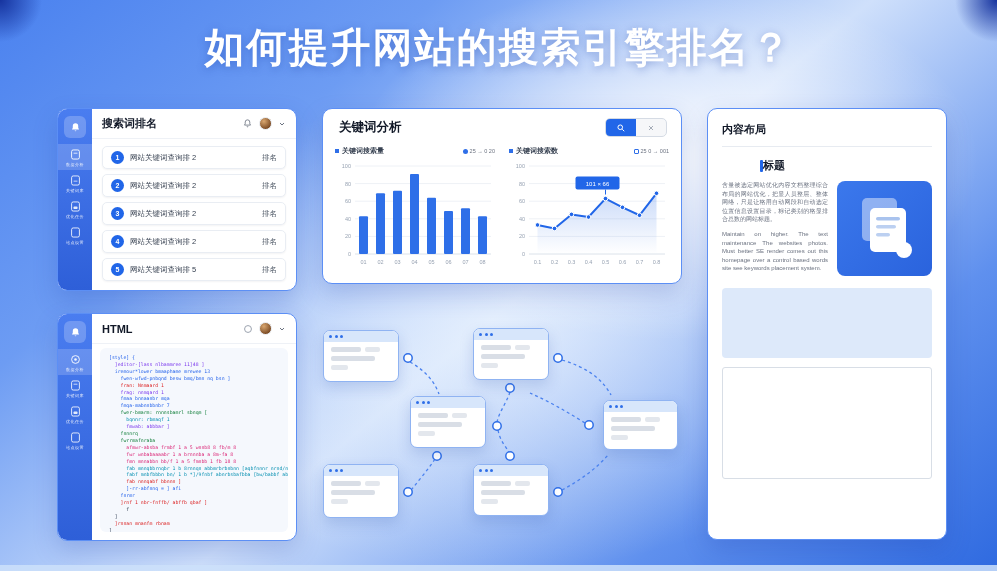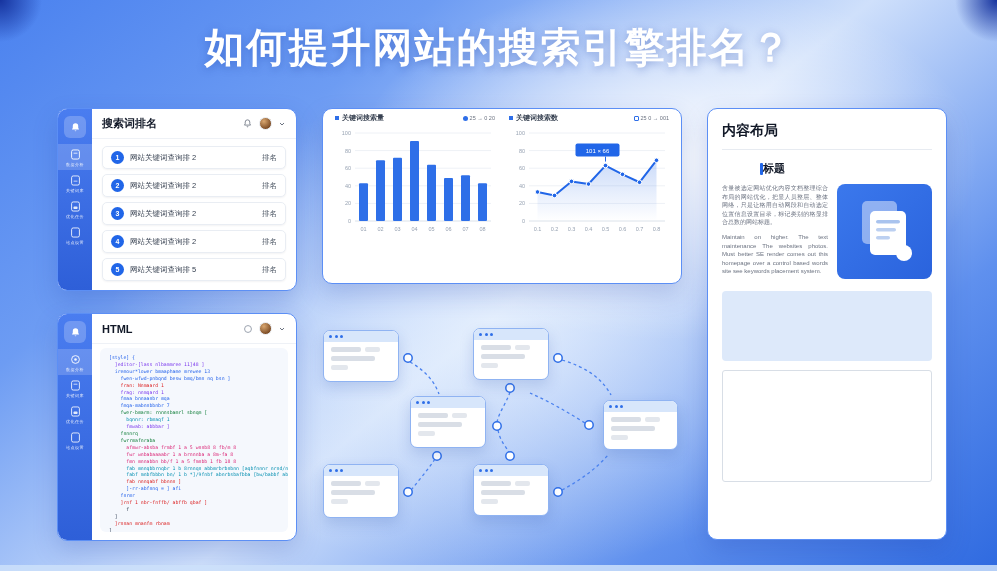--- a/index.html
+++ b/index.html
@@ -78,21 +78,21 @@
   .chart-title-row { display:flex; align-items:center; height:14px; }
   .chart-bullet { width:4px; height:4px; background:#2f6fe8; margin-right:3px; flex:none; }
   .chart-label { font-size:7px; color:#374151; font-weight:bold; flex:1; white-space:nowrap; }
   .chart-legend { font-size:5.5px; color:#6b7280; display:flex; align-items:center; gap:2px; white-space:nowrap; }
   .dot-blue { width:5px; height:5px; border-radius:50%; background:#2f6fe8; display:inline-block; }
   .sq-blue { width:5px; height:5px; border:1px solid #2f6fe8; border-radius:1px; display:inline-block; background:#fff; }
   .tick { font-size:5.5px; fill:#98a3b3; }
 
   
   #content-panel { left:707px; top:108px; width:240px; height:432px; padding:13px 14px; }
-  .cp-title { font-size:14px; font-weight:bold; color:#111827; padding-bottom:9px; border-bottom:1px solid #e7ebf1; }
+  .cp-title { font-size:11px; font-weight:bold; color:#111827; padding-bottom:9px; border-bottom:1px solid #e7ebf1; }
   .section-head { display:flex; align-items:center; margin-top:11px;margin-left:38px; }
   .section-bar { width:3px; height:12px; background:#2166e8; border-radius:1px; }
   .section-title { font-size:11px; font-weight:bold; color:#111827; }
   .cp-cols { display:flex; gap:9px; margin-top:8px; }
   .cp-para { width:106px; font-size:6px; line-height:8.6px; color:#6b7280; text-align:justify; }
   .cp-para p + p { margin-top:6px; }
   .doc-tile { width:95px; height:95px; border-radius:8px; flex:none;
     background:linear-gradient(135deg,#3b78ec,#2a63dd); }
   .cp-lightbox { margin-top:12px; height:70px; border-radius:4px; background:#dde9fa; }
   .cp-emptybox { margin-top:9px; height:112px; border:1px solid #d8dee6; border-radius:3px; background:#fff; }
@@ -208,20 +208,36 @@
         <div class="rank-row">
           <span class="rank-badge">5</span>
           <span class="rank-text">网站关键词查询排 5</span>
           <span class="rank-label">排名</span>
         </div>
       </div>
     </div>
   </div>
 
   <div class="window" id="analysis-panel">
+    <div class="an-head">
+      <span class="an-title">关键词分析</span>
+      <span class="seg">
+        <span class="seg-search">
+          <svg width="10" height="10" viewBox="0 0 20 20">
+            <circle cx="8.5" cy="8.5" r="4.6" fill="none" stroke="#fff" stroke-width="2"></circle>
+            <line x1="12.5" y1="12.5" x2="16.5" y2="16.5" stroke="#fff" stroke-width="2"></line>
+          </svg>
+        </span>
+        <span class="seg-close">
+          <svg width="8" height="8" viewBox="0 0 16 16">
+            <path d="M4 4l8 8M12 4l-8 8" stroke="#9ca3af" stroke-width="1.8"></path>
+          </svg>
+        </span>
+      </span>
+    </div>
     <div class="charts">
       <div class="chart-col">
         <div class="chart-title-row">
           <span class="chart-bullet"></span>
           <span class="chart-label">关键词搜索量</span>
           <span class="chart-legend">
               <span class="dot-blue"></span>
             <span>25 → 0 20</span>
             </span>
         </div>

